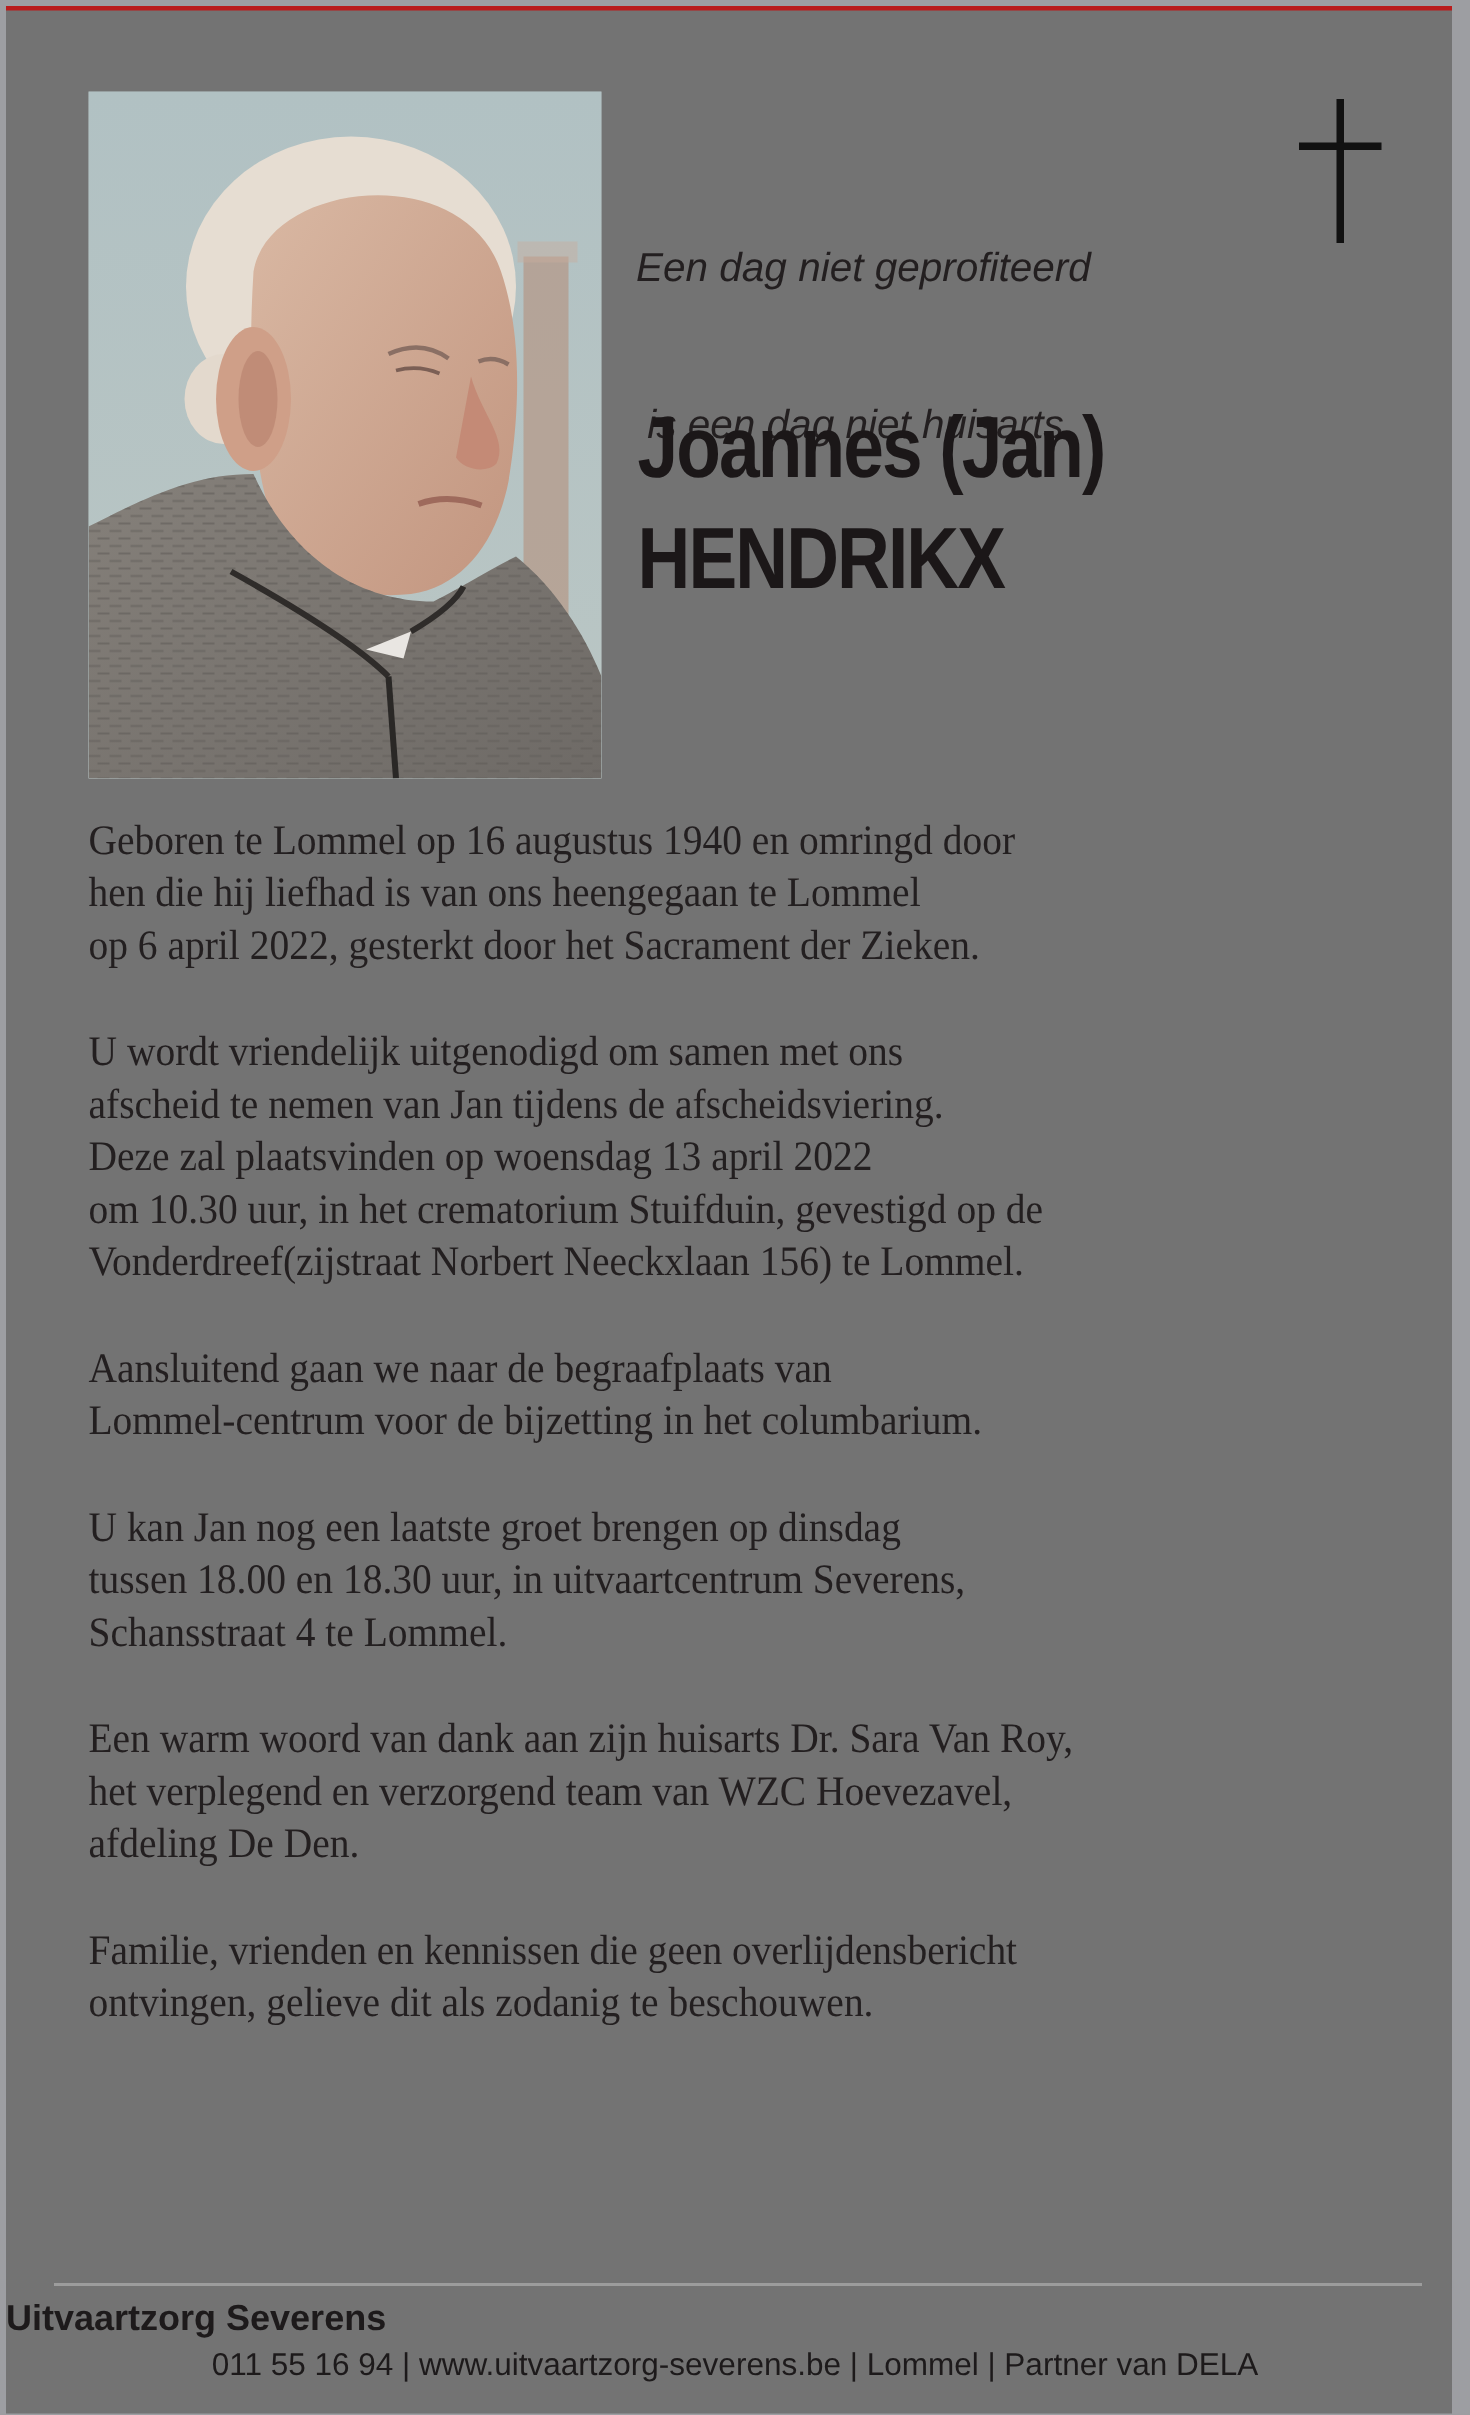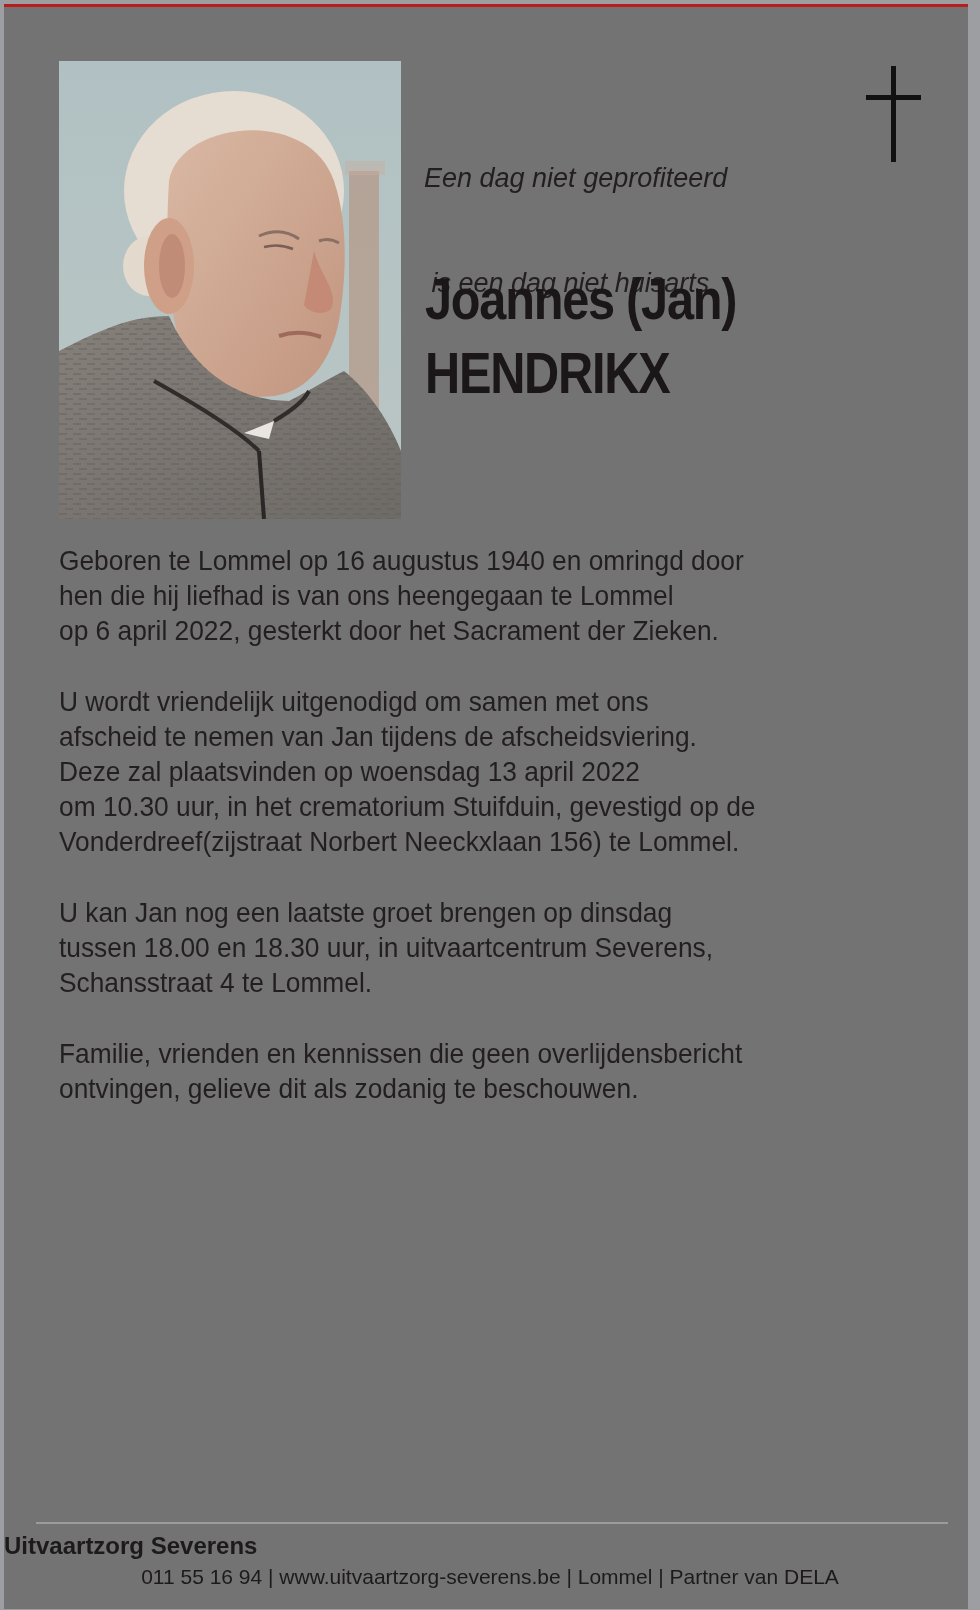--- a/index.html
+++ b/index.html
@@ -83,20 +83,21 @@
       position: absolute;
       left: 55px;
       top: 536px;
       width: 880px;
       font-size: 28px;
       line-height: 35px;
       color: #231f20;
     }
     .para {
       margin: 0 0 36px 0;
+      font-family: Liberation Serif, serif;
     }
     .para div {
       white-space: nowrap;
       transform: scaleX(0.94);
       transform-origin: left center;
     }
     .divider {
       position: absolute;
       left: 32px;
       top: 1515px;
@@ -205,25 +206,34 @@
       <div>op 6 april 2022, gesterkt door het Sacrament der Zieken.</div>
     </div>
     <div class="para">
       <div>U wordt vriendelijk uitgenodigd om samen met ons</div>
       <div>afscheid te nemen van Jan tijdens de afscheidsviering.</div>
       <div>Deze zal plaatsvinden op woensdag 13 april 2022</div>
       <div>om 10.30 uur, in het crematorium Stuifduin, gevestigd op de</div>
       <div>Vonderdreef(zijstraat Norbert Neeckxlaan 156) te Lommel.</div>
     </div>
     <div class="para">
+      <div>Aansluitend gaan we naar de begraafplaats van</div>
+      <div>Lommel-centrum voor de bijzetting in het columbarium.</div>
+    </div>
+    <div class="para">
       <div>U kan Jan nog een laatste groet brengen op dinsdag</div>
       <div>tussen 18.00 en 18.30 uur, in uitvaartcentrum Severens,</div>
       <div>Schansstraat 4 te Lommel.</div>
     </div>
     <div class="para">
+      <div>Een warm woord van dank aan zijn huisarts Dr. Sara Van Roy,</div>
+      <div>het verplegend en verzorgend team van WZC Hoevezavel,</div>
+      <div>afdeling De Den.</div>
+    </div>
+    <div class="para">
       <div>Familie, vrienden en kennissen die geen overlijdensbericht</div>
       <div>ontvingen, gelieve dit als zodanig te beschouwen.</div>
     </div>
   </div>
 
   <div class="divider"></div>
 
   <div class="footer-name">Uitvaartzorg Severens</div>
   <div class="footer-info">011 55 16 94 | www.uitvaartzorg-severens.be | Lommel | Partner van DELA</div>
 </div>

